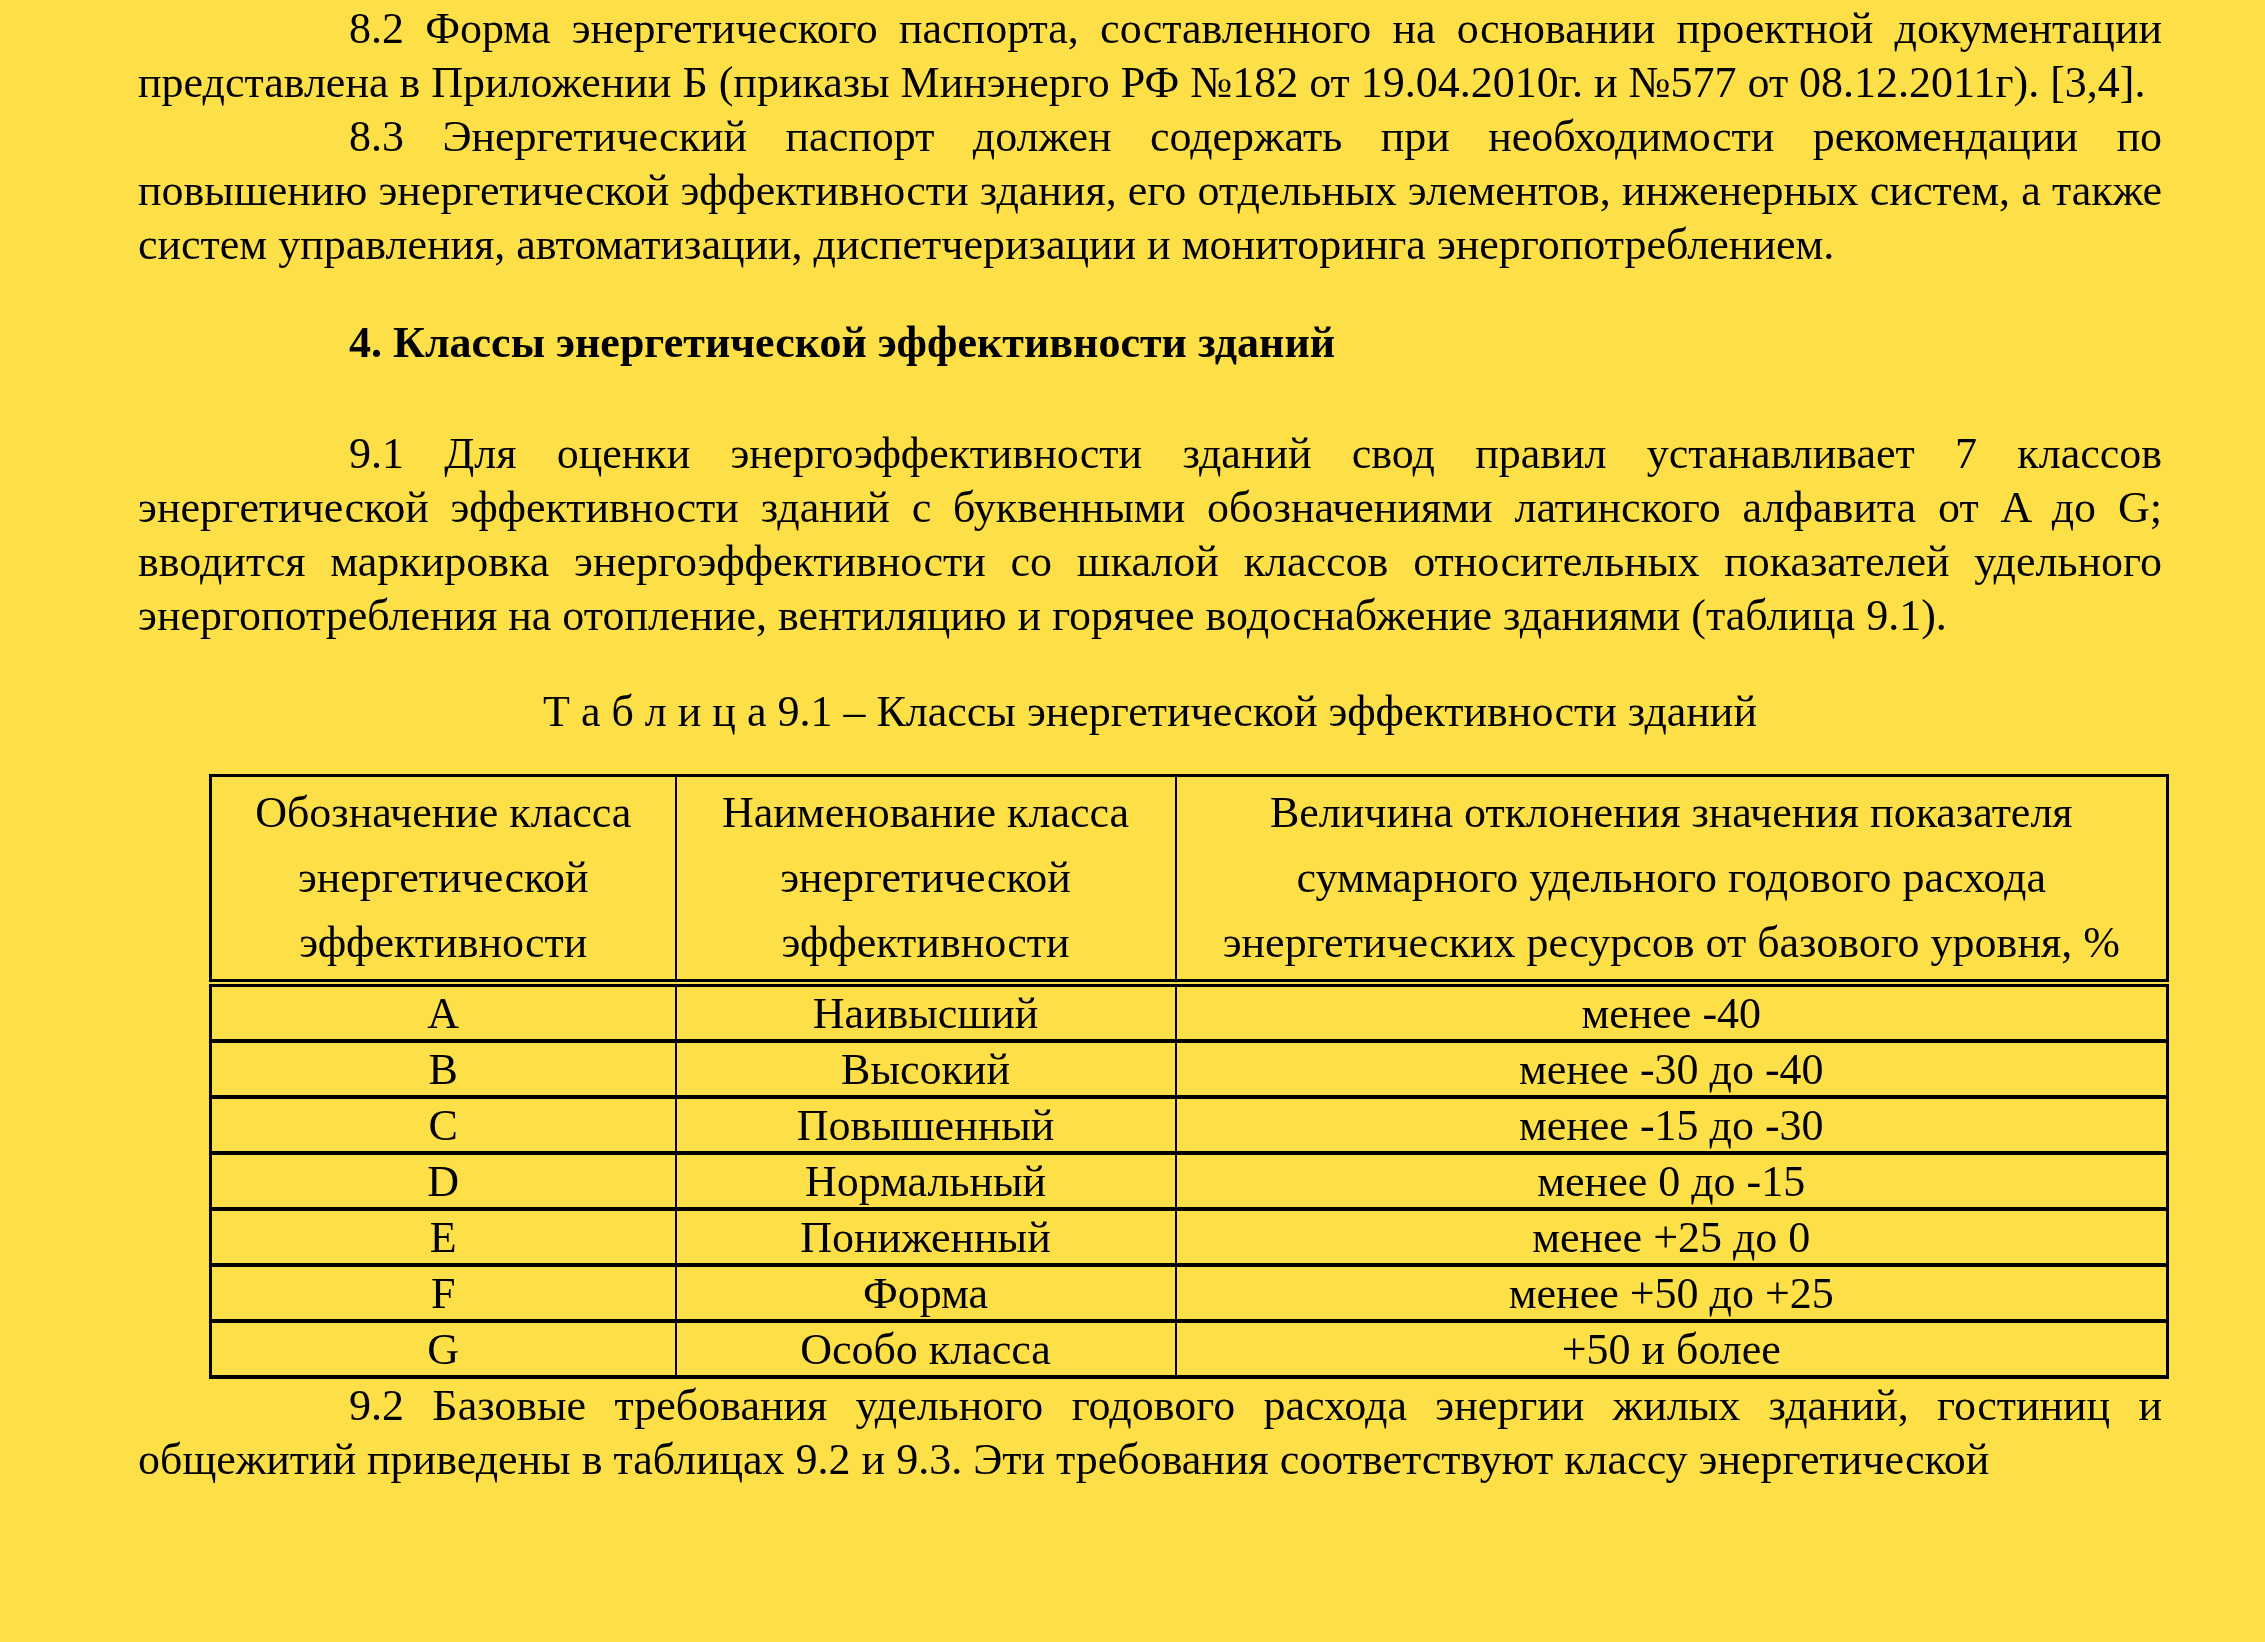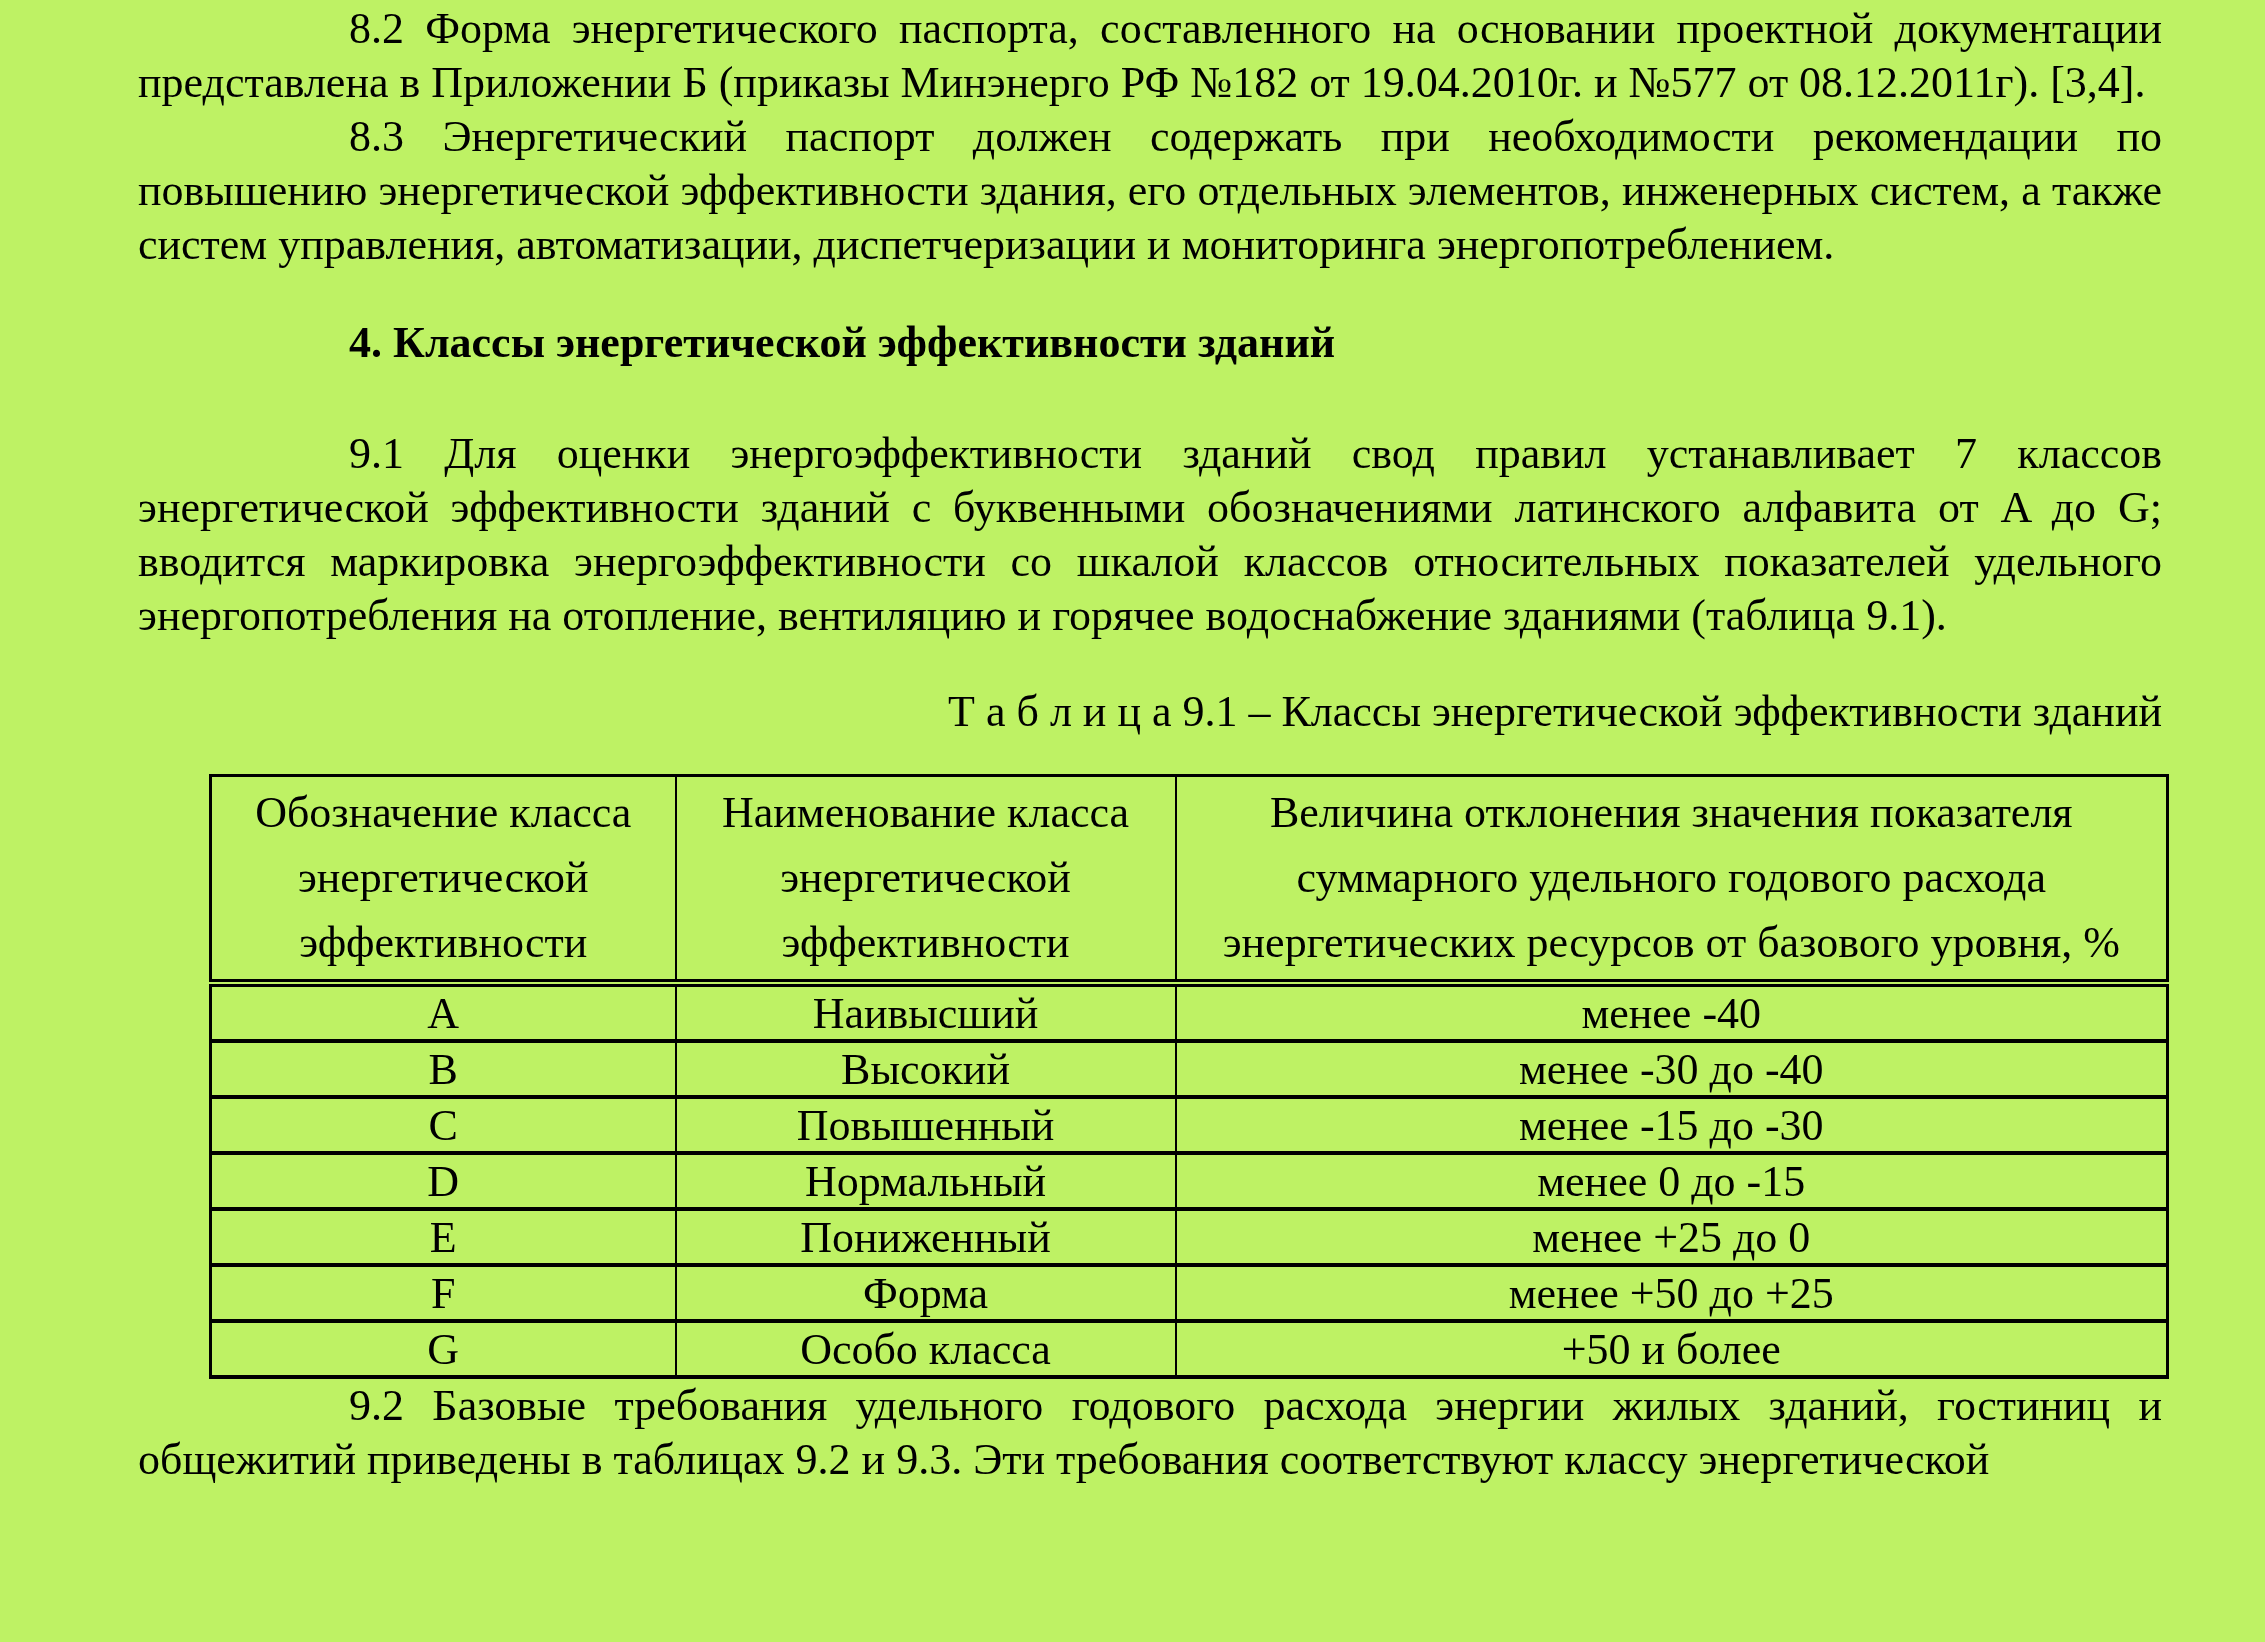--- a/index.html
+++ b/index.html
@@ -5,21 +5,21 @@
   html, body {
     margin: 0;
     padding: 0;
     background: #ffffff;
   }
   .page {
     position: relative;
     width: 2265px;
     height: 1643px;
     overflow: hidden;
-    background: #bef264;
+    background: #fde047;
     color: #000000;
     font-family: "Liberation Serif", "DejaVu Serif", serif;
     font-size: 44px;
     line-height: 54px;
   }
   .content {
     padding: 1.8px 103px 0 138px;
   }
   p.body-par {
     margin: 0;
@@ -30,21 +30,21 @@
     margin: 44px 0 0 0;
     padding-left: 211px;
     font-size: 44px;
     line-height: 54px;
     font-weight: bold;
   }
   p.par-9-1 { margin-top: 57px; }
   p.table-caption {
     margin: 42px 0 12px 0;
     text-indent: 0;
-    text-align: right;
+    text-align: center;
   }
   table.eff-table {
     border-collapse: collapse;
     margin: 35px 0 0 71px;
     width: 1956px;
     table-layout: fixed;
   }
   table.eff-table col.c1 { width: 465px; }
   table.eff-table col.c2 { width: 500px; }
   table.eff-table col.c3 { width: 992px; }

